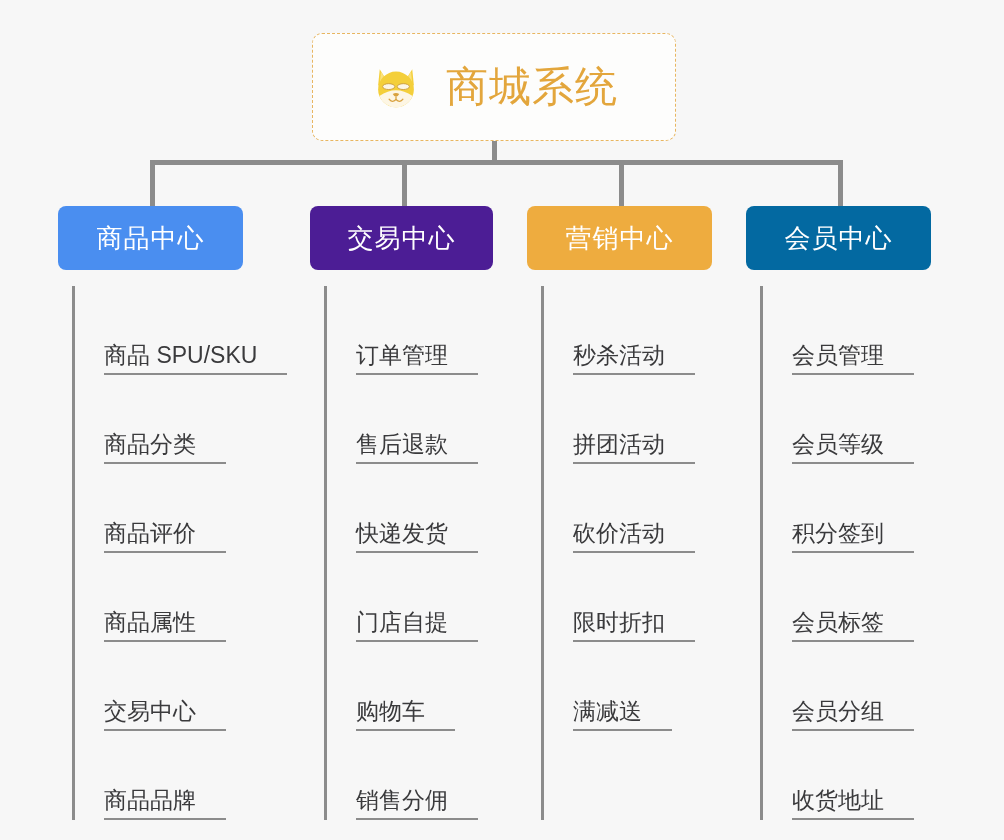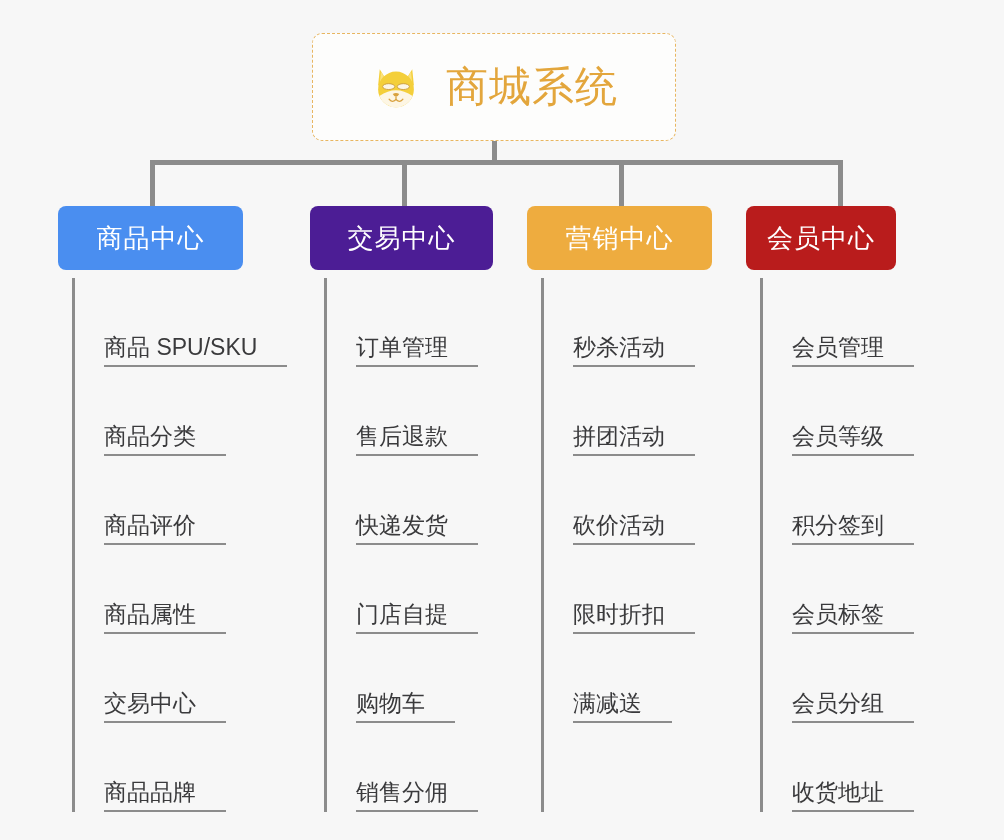--- a/index.html
+++ b/index.html
@@ -87,21 +87,21 @@
     justify-content: center;
     color: #ffffff;
     font-size: 26px;
     letter-spacing: 1px;
     white-space: nowrap;
   }
 
   
   .child-list {
     position: relative;
-    margin-top: 8px;
+    margin-top: 16px;
     padding-left: 14px;
     text-align: center;
   }
   .child-spine {
     position: absolute;
     left: 14px;
     top: 0;
     width: 3px;
     background: #8c8c8c;
   }
@@ -226,21 +226,21 @@
       <div class="child-item">
           <span class="child-label">限时折扣</span>
         </div>
       <div class="child-item">
           <span class="child-label">满减送</span>
         </div>
     </div>
   </div>
 
   <div class="column" style="left:746px;width:185px">
-    <div class="cat-box" style="background:#b91c1c;width:150px">
+    <div class="cat-box" style="background:#0369a1;width:185px">
       <span>会员中心</span>
     </div>
     <div class="child-list">
       <div class="child-spine" style="height:534px"></div>
       <div class="child-item">
           <span class="child-label">会员管理</span>
         </div>
       <div class="child-item">
           <span class="child-label">会员等级</span>
         </div>

